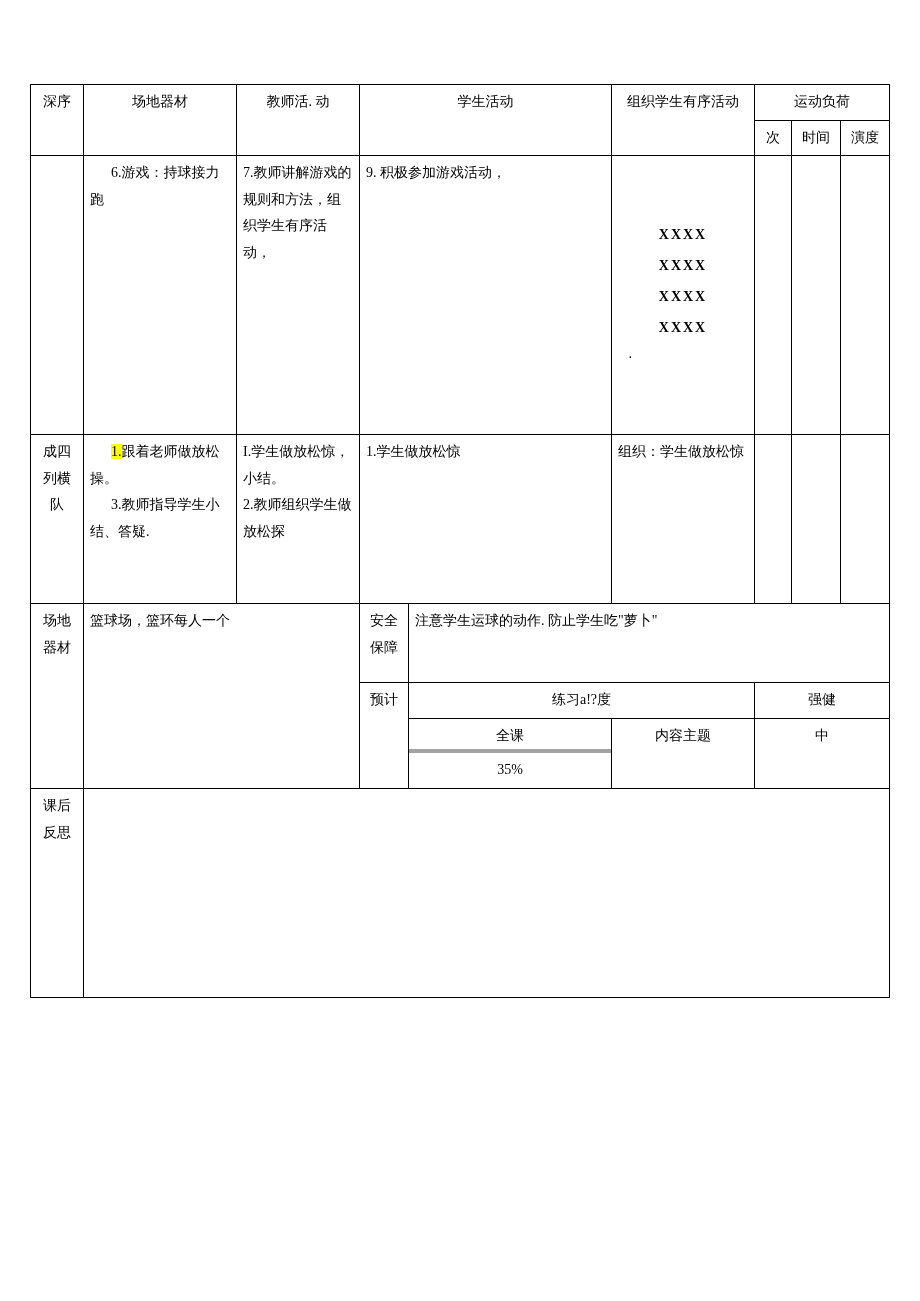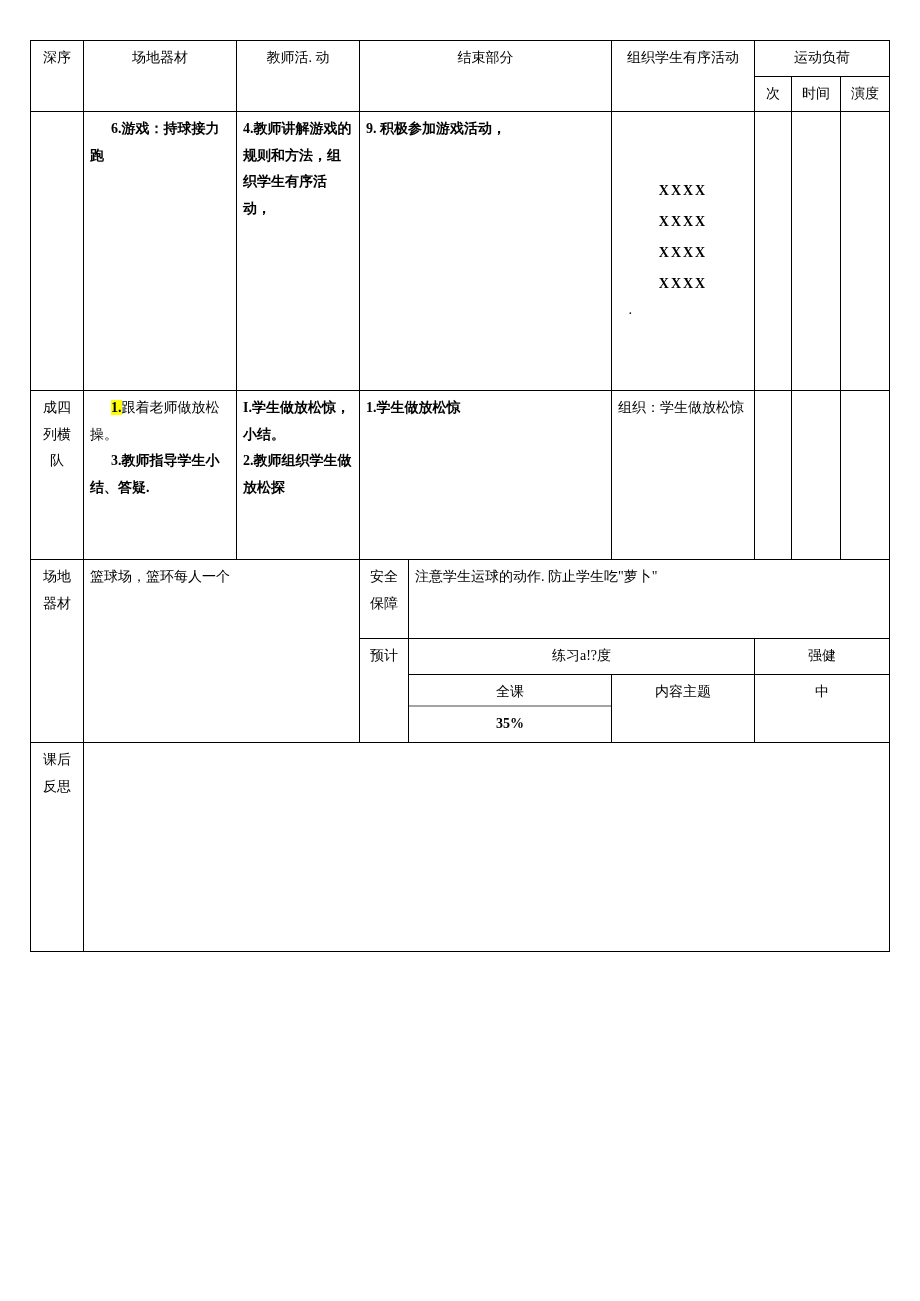--- a/index.html
+++ b/index.html
@@ -10,20 +10,21 @@
     padding: 40px 30px;
     color: #000;
   }
   .page {
     width: 860px;
     margin: 0 auto;
   }
   table.main {
     border-collapse: collapse;
     width: 100%;
+    margin-top: 44px;
   }
   table.main td, table.main th {
     border: 1px solid #000;
     padding: 4px 6px;
     vertical-align: top;
     line-height: 1.9;
   }
   .center {
     text-align: center;
     vertical-align: middle;
@@ -31,21 +32,21 @@
   .vmid {
     vertical-align: middle;
   }
   .hl {
     background: #ffff00;
   }
   .indent {
     text-indent: 1.5em;
   }
   .bold {
-    font-weight: bold;
+    font-weight: normal;
   }
   .formation {
     text-align: center;
     font-weight: bold;
     letter-spacing: 2px;
     line-height: 2.2;
     padding-top: 60px;
   }
   .formation .dot {
     text-align: left;
@@ -61,34 +62,34 @@
 
 <div class="page">
 
 <table class="main">
 
   <tbody>
         <tr>
     <td rowspan="2" class="center vmid" style="width:40px">深序</td>
     <td rowspan="2" class="center vmid" style="width:140px">场地器材</td>
     <td rowspan="2" class="center vmid" style="width:110px">教师活. 动</td>
-    <td rowspan="2" colspan="2" class="center vmid" style="width:110px">结束部分</td>
+    <td rowspan="2" colspan="2" class="center vmid" style="width:110px">学生活动</td>
     <td rowspan="2" class="center vmid" style="width:130px">组织学生有序活动</td>
     <td colspan="3" class="center">运动负荷</td>
   </tr>
   <tr>
     <td class="center" style="width:24px">次</td>
     <td class="center" style="width:36px">时间</td>
     <td class="center" style="width:36px">演度</td>
   </tr>
 
   <tr>
     <td style="height:270px"></td>
     <td class="vmid indent bold">6.游戏：持球接力跑</td>
-    <td><span class="bold">4.教师讲解游戏的规则和方法，组织学生有序活动，</span></td>
+    <td><span class="bold">7.教师讲解游戏的规则和方法，组织学生有序活动，</span></td>
     <td colspan="2"><span class="bold">9. 积极参加游戏活动，</span></td>
     <td>
       <div class="formation">
         <div>XXXX</div>
         <div>XXXX</div>
         <div>XXXX</div>
         <div>XXXX</div>
         <div class="dot">·</div>
       </div>
     </td>
@@ -123,21 +124,21 @@
     <td colspan="5" class="vmid">注意学生运球的动作. 防止学生吃"萝卜"</td>
   </tr>
   <tr>
     <td rowspan="2" class="center vmid">预计</td>
     <td colspan="2" class="center"><span class="italic">练习a!?度</span></td>
     <td colspan="3" class="center">强健</td>
   </tr>
   <tr>
     <td class="center">
       <div>全课</div>
-      <div class="bold" style="border-top:2px solid #a3a3a3;margin:0 -6px;padding-top:4px">35%</div>
+      <div class="bold" style="border-top:4px solid #a3a3a3;margin:0 -6px;padding-top:4px">35%</div>
     </td>
     <td class="center">内容主题</td>
     <td colspan="3" class="center vmid">中</td>
   </tr>
 
   <tr>
     <td class="center vmid" style="height:200px">课后反思</td>
     <td colspan="8"></td>
   </tr>
 

